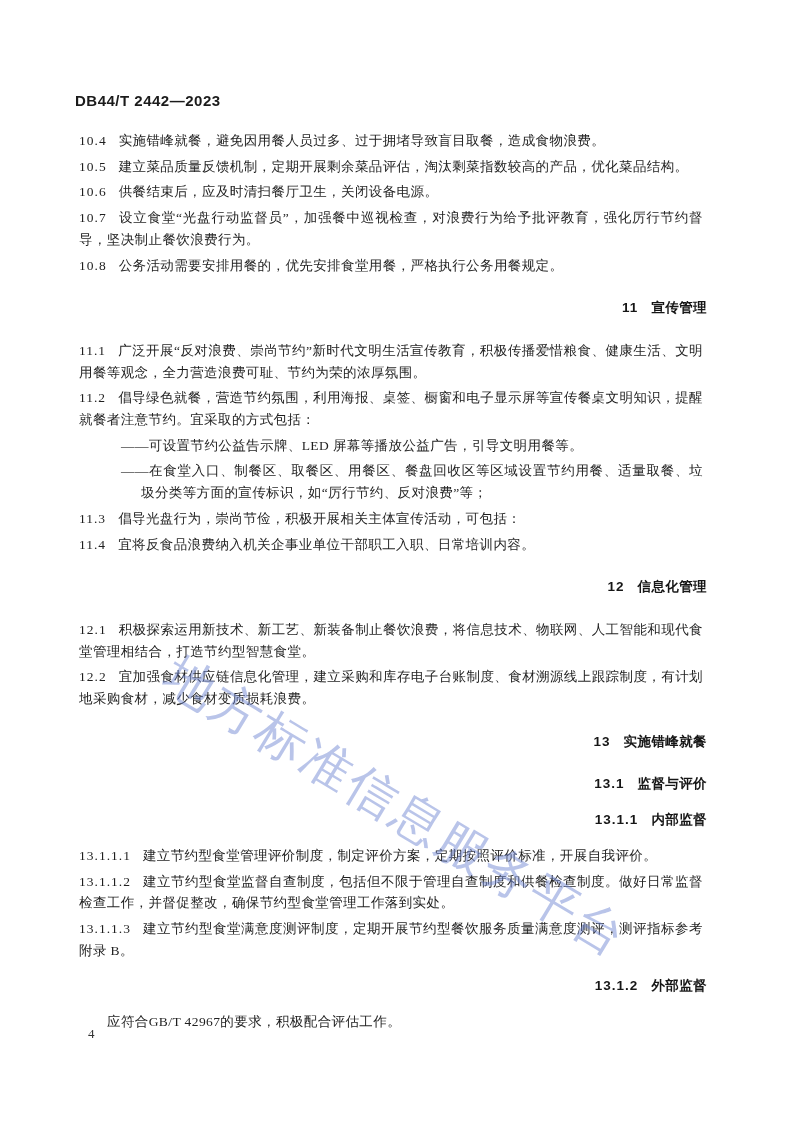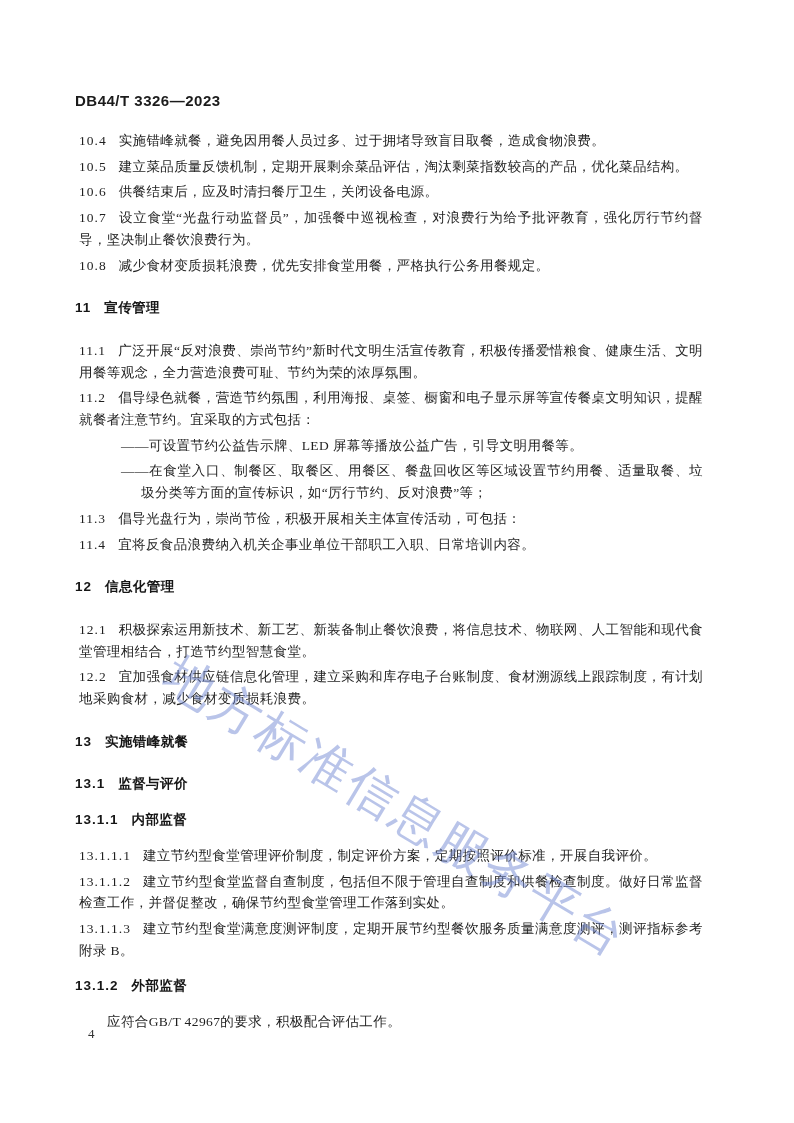--- a/index.html
+++ b/index.html
@@ -38,20 +38,21 @@
     text-justify: inter-ideograph;
   }
   p.clause .num {
     margin-right: 12px;
     letter-spacing: 1px;
   }
   p.h1, p.h2, p.h3 {
     font-family: "Liberation Sans", sans-serif;
     font-weight: bold;
     color: #161616;
+    text-align: right;
   }
   p.h1 { margin: 21px 0 21px 0 !important; }
   p.h2 { margin: 20px 0 14px 0 !important; }
   p.h3 { margin: 14px 0 14px 0 !important; }
   p.h1 .num, p.h2 .num, p.h3 .num { margin-right: 13px; letter-spacing: 1px; }
   p.dash {
     padding-left: 62px;
     text-indent: -20px;
   }
   p.note { text-indent: 28px; }
@@ -76,27 +77,27 @@
     color: rgba(108, 132, 208, 0.48);
     pointer-events: none;
     z-index: 5;
   }
 </style>
 </head>
 <body>
 
 <div class="page">
   <div class="watermark">地方标准信息服务平台</div>
-  <div class="doc-header">DB44/T 3326—2023</div>
+  <div class="doc-header">DB44/T 2442—2023</div>
   <div class="content" id="content">
       <p class="clause"><span class="num">10.4</span><span class="txt">实施错峰就餐，避免因用餐人员过多、过于拥堵导致盲目取餐，造成食物浪费。</span></p>
       <p class="clause"><span class="num">10.5</span><span class="txt">建立菜品质量反馈机制，定期开展剩余菜品评估，淘汰剩菜指数较高的产品，优化菜品结构。</span></p>
       <p class="clause"><span class="num">10.6</span><span class="txt">供餐结束后，应及时清扫餐厅卫生，关闭设备电源。</span></p>
       <p class="clause"><span class="num">10.7</span><span class="txt">设立食堂“光盘行动监督员”，加强餐中巡视检查，对浪费行为给予批评教育，强化厉行节约督导，坚决制止餐饮浪费行为。</span></p>
-      <p class="clause"><span class="num">10.8</span><span class="txt">减少食材变质损耗浪费，优先安排食堂用餐，严格执行公务用餐规定。</span></p>
+      <p class="clause"><span class="num">10.8</span><span class="txt">公务活动需要安排用餐的，优先安排食堂用餐，严格执行公务用餐规定。</span></p>
       <p class="h1"><span class="num">11</span><span class="txt">宣传管理</span></p>
       <p class="clause"><span class="num">11.1</span><span class="txt">广泛开展“反对浪费、崇尚节约”新时代文明生活宣传教育，积极传播爱惜粮食、健康生活、文明用餐等观念，全力营造浪费可耻、节约为荣的浓厚氛围。</span></p>
       <p class="clause"><span class="num">11.2</span><span class="txt">倡导绿色就餐，营造节约氛围，利用海报、桌签、橱窗和电子显示屏等宣传餐桌文明知识，提醒就餐者注意节约。宜采取的方式包括：</span></p>
       <p class="dash">——可设置节约公益告示牌、LED 屏幕等播放公益广告，引导文明用餐等。</p>
       <p class="dash">——在食堂入口、制餐区、取餐区、用餐区、餐盘回收区等区域设置节约用餐、适量取餐、垃圾分类等方面的宣传标识，如“厉行节约、反对浪费”等；</p>
       <p class="clause"><span class="num">11.3</span><span class="txt">倡导光盘行为，崇尚节俭，积极开展相关主体宣传活动，可包括：</span></p>
       <p class="clause"><span class="num">11.4</span><span class="txt">宜将反食品浪费纳入机关企事业单位干部职工入职、日常培训内容。</span></p>
       <p class="h1"><span class="num">12</span><span class="txt">信息化管理</span></p>
       <p class="clause"><span class="num">12.1</span><span class="txt">积极探索运用新技术、新工艺、新装备制止餐饮浪费，将信息技术、物联网、人工智能和现代食堂管理相结合，打造节约型智慧食堂。</span></p>
       <p class="clause"><span class="num">12.2</span><span class="txt">宜加强食材供应链信息化管理，建立采购和库存电子台账制度、食材溯源线上跟踪制度，有计划地采购食材，减少食材变质损耗浪费。</span></p>

